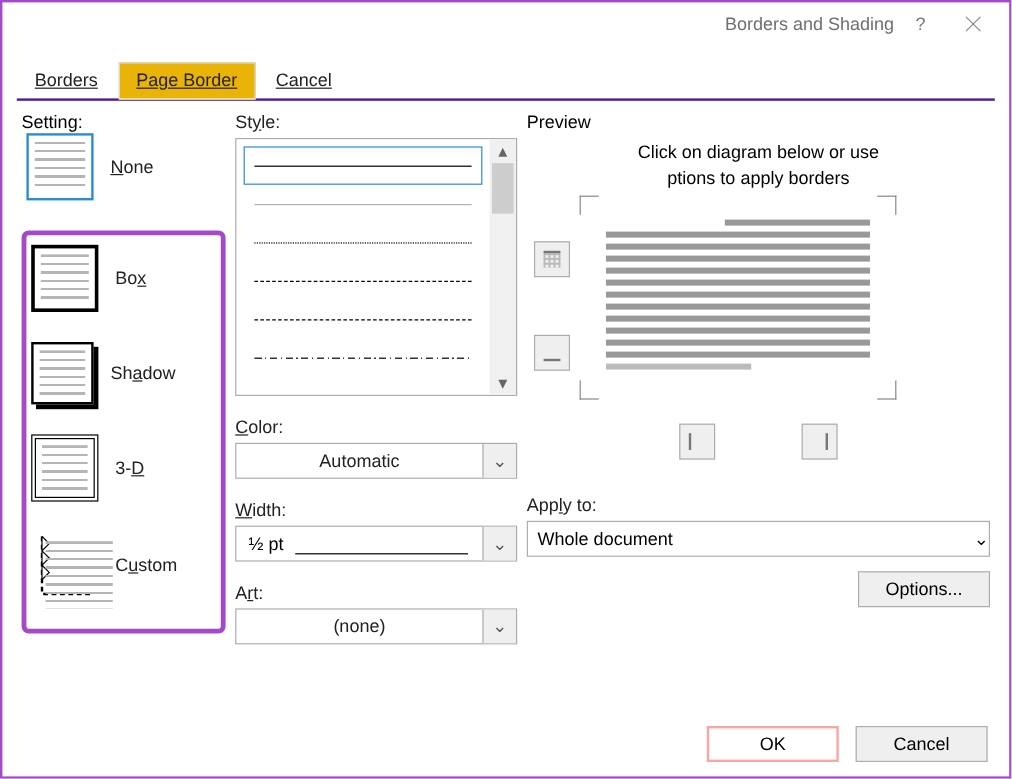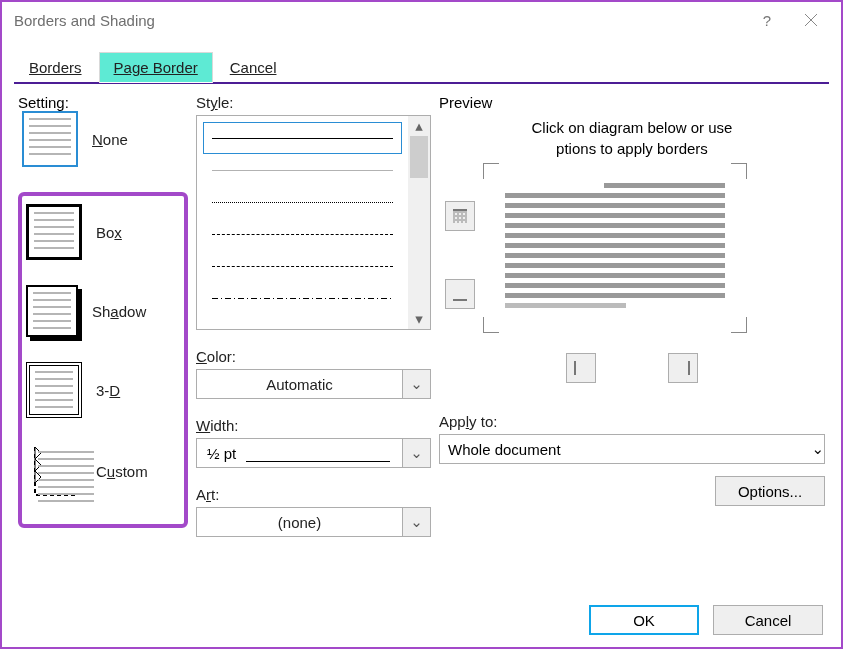--- a/index.html
+++ b/index.html
@@ -9,21 +9,21 @@
     border: 2px solid #a349c9;
     background: #fff;
     position: relative;
   }
   .titlebar {
     height: 36px;
     display: flex; align-items: center;
     padding: 0 8px;
     color: #6f6f6f;
   }
-  .titlebar .title { flex: 1; padding-left: 4px; }
+  .titlebar .title { flex: 1; padding-left: 4px; text-align: right; }
   .titlebar .help, .titlebar .close {
     width: 44px; height: 30px;
     display: flex; align-items: center; justify-content: center;
     color: #777;
   }
   .titlebar .close svg { stroke: #888; }
   .tabarea {
     padding: 12px 12px 0 12px;
   }
   .tabs {
@@ -36,21 +36,21 @@
     border: 1px solid transparent;
     border-bottom: none;
     color: #222;
     cursor: default;
     margin-right: 2px;
   }
   .tab .ul { text-decoration: underline; }
   .tab.active {
     border: 1px solid #d9d9d9;
     border-bottom: 1px solid #fff;
-    background: #5eead4;
+    background: #eab308;
     position: relative;
     top: 1px;
   }
   .cols {
     display: flex;
     padding: 10px 4px 0 4px;
     gap: 8px;
   }
   .col-setting { width: 170px; }
   .col-style { width: 235px; }
@@ -187,21 +187,21 @@
   }
   .apply-dd .dd-text { flex:1; padding: 0 8px; text-align:left;}
   .options-row { display:flex; justify-content:flex-end; margin-top: 12px;}
   .btn {
     height: 30px; min-width: 110px;
     border: 1px solid #adadad;
     background: #efefef;
     display:inline-flex;align-items:center;justify-content:center;
     padding: 0 14px;
   }
-  .btn.primary { border: 2px solid #0ea5e9; background:#fff;}
+  .btn.primary { border: 2px solid #fca5a5; background:#fff;}
   .footer {
     position:absolute; bottom: 12px; right: 18px;
     display:flex; gap: 14px;
   }
 </style>
 </head>
 <body>
 
 <div class="dialog">
 

